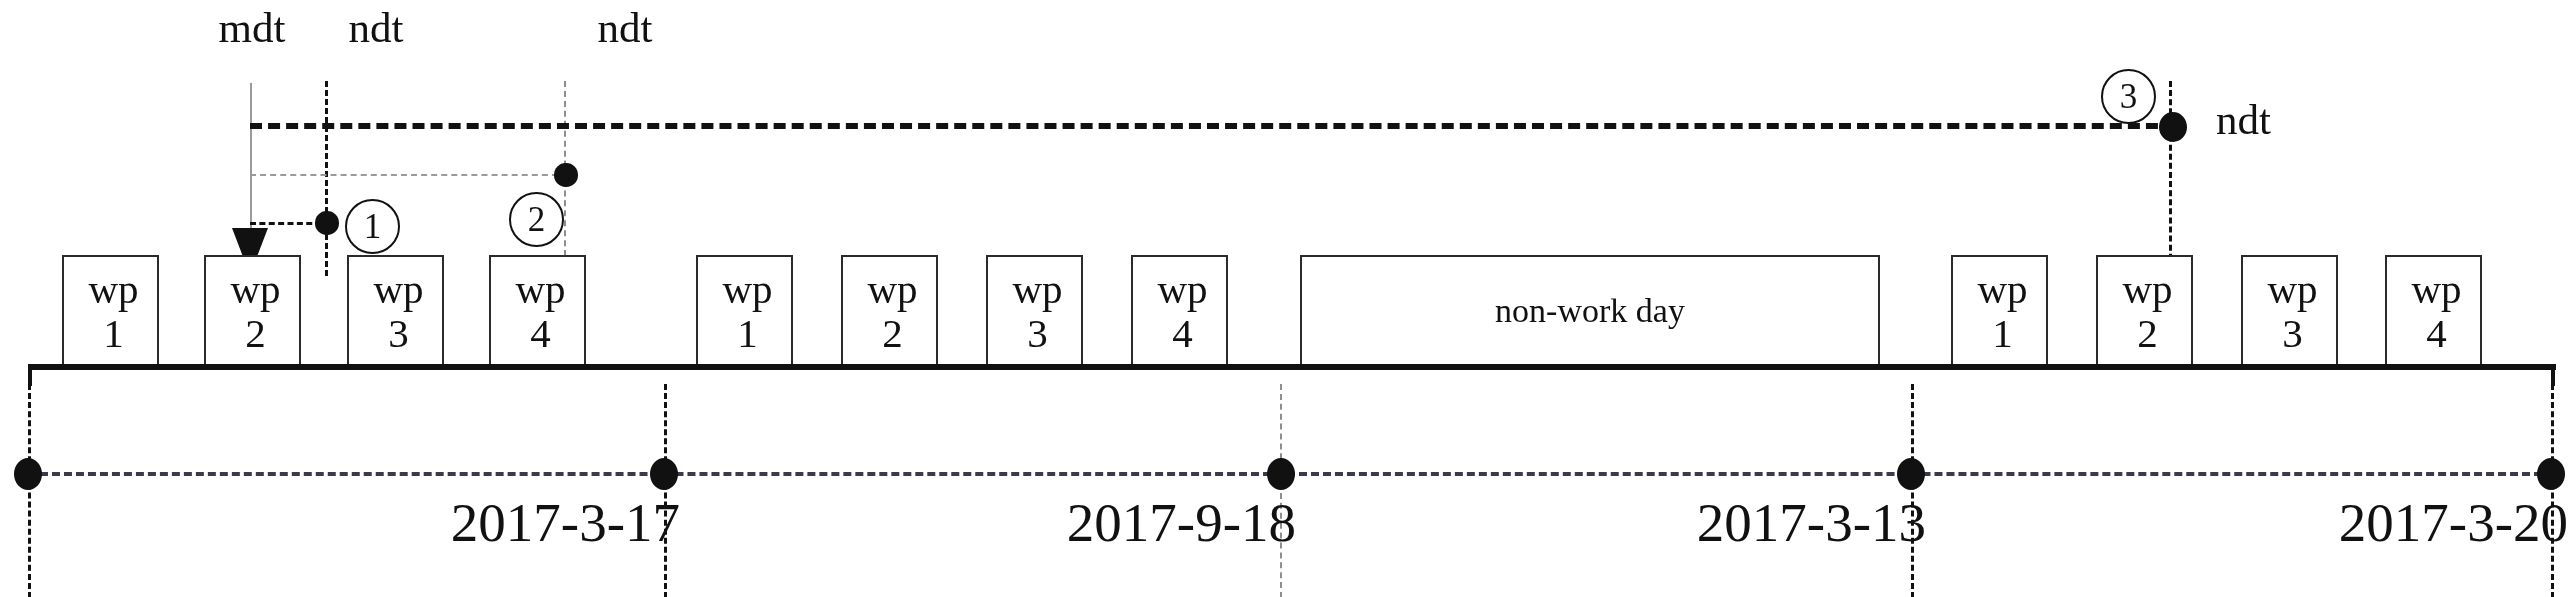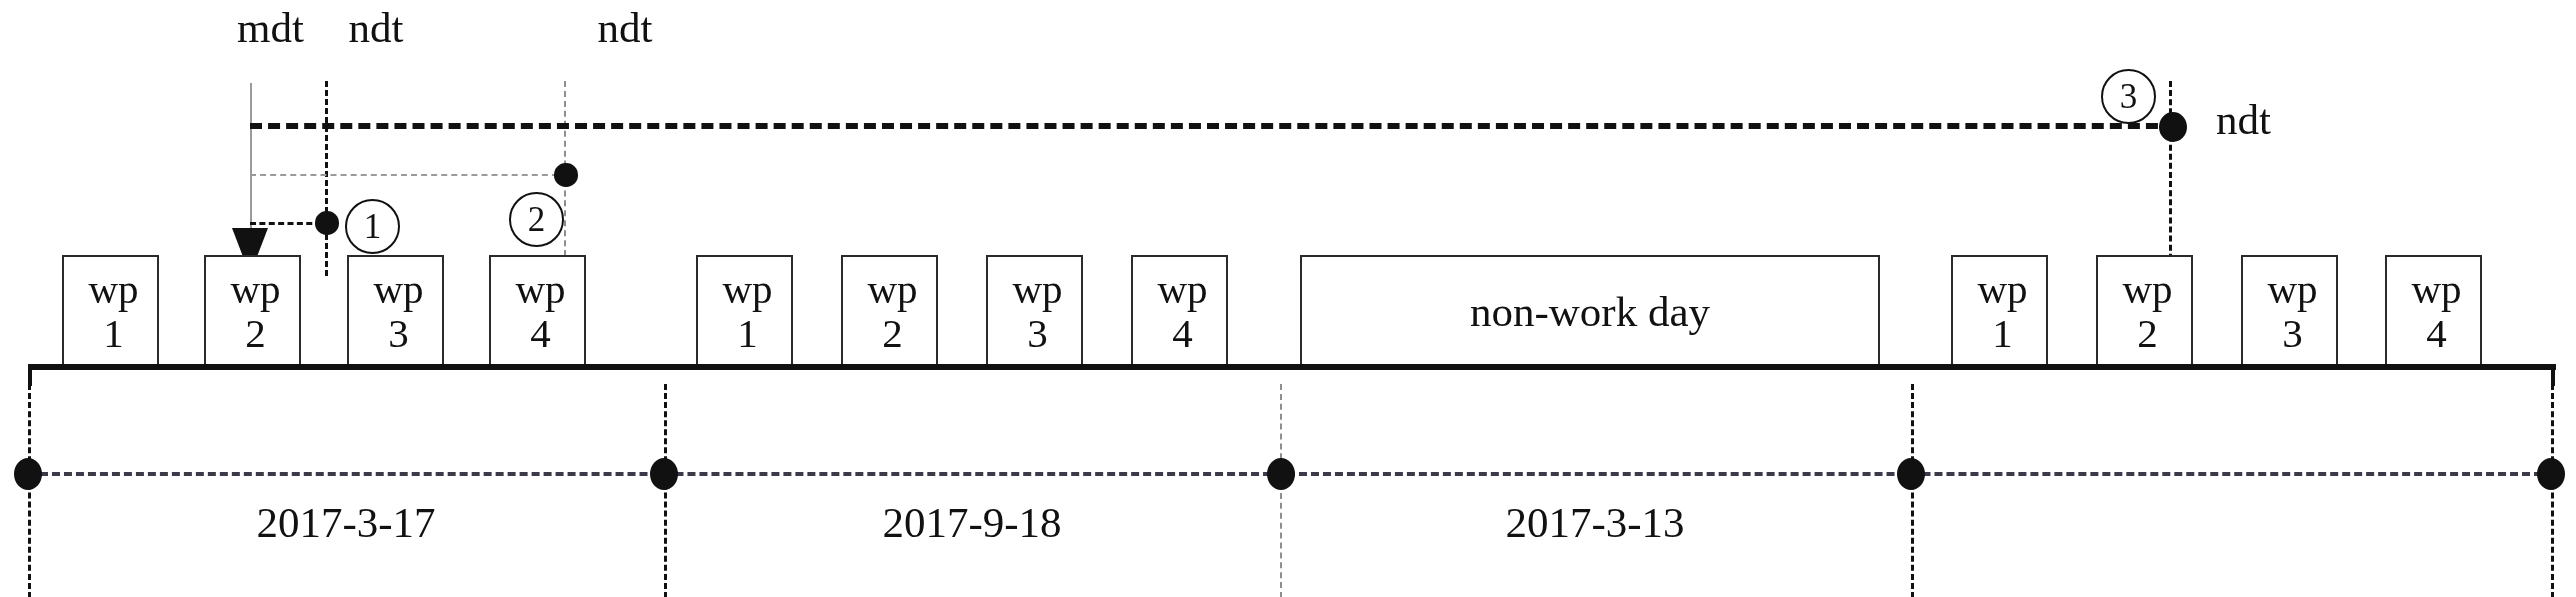--- a/index.html
+++ b/index.html
@@ -78,52 +78,53 @@
   .wpbox .l1,.wpbox .l2{display:block;}
 
   .nwbox{
     position:absolute;
     border:2.8px solid #2b2b2b;
     background:#ffffff;
     box-sizing:border-box;
     display:flex;
     align-items:center;
     justify-content:center;
-    font-size:43px;
+    font-size:34px;
     color:#111;
   }
 
   
   .baseline{
     position:absolute;
     background:#111;
     height:6.2px;
   }
   .endtick{
     position:absolute;
     background:#111;
     width:4.1px;
   }
 
   
   .datelabel{
     position:absolute;
-    font-size:43px;
+    font-size:55px;
     line-height:43px;
     color:#111;
-    text-align:center;
+    text-align:right;
     white-space:nowrap;
+    padding-left:16px;
   }
 </style>
 </head>
 <body>
 
 <div id="stage">
 
-  <div class="toplabel" style="left:200px;top:5.5px;width:104px;text-align:right;">mdt</div>
+  <div class="toplabel" style="left:200px;top:5.5px;width:104px;">mdt</div>
 
   <div class="toplabel" style="left:324px;top:5.5px;width:104px;">ndt</div>
 
   <div class="toplabel" style="left:573px;top:5.5px;width:104px;">ndt</div>
 
   <div class="vline thin-gray" style="left:250px;top:83px;height:176px;"></div>
 
   <div class="arrowhead" style="left:232px;top:228px;"></div>
 
   <div class="vline dash-black" style="left:325px;top:81px;height:195px;"></div>
@@ -221,15 +222,16 @@
 
   <div class="dot axis" style="left:14px;top:458px;"></div>
   <div class="dot axis" style="left:650px;top:458px;"></div>
   <div class="dot axis" style="left:1267px;top:458px;"></div>
   <div class="dot axis" style="left:1897px;top:458px;"></div>
   <div class="dot axis" style="left:2537px;top:458px;"></div>
 
   <div class="datelabel" style="left:28px;top:501px;width:636px;">2017-3-17</div>
   <div class="datelabel" style="left:664px;top:501px;width:616px;">2017-9-18</div>
   <div class="datelabel" style="left:1280px;top:501px;width:630px;">2017-3-13</div>
+  <div class="datelabel" style="left:1911px;top:501px;width:641px;">2017-3-20</div>
 
 </div>
 
 
 </body></html>

